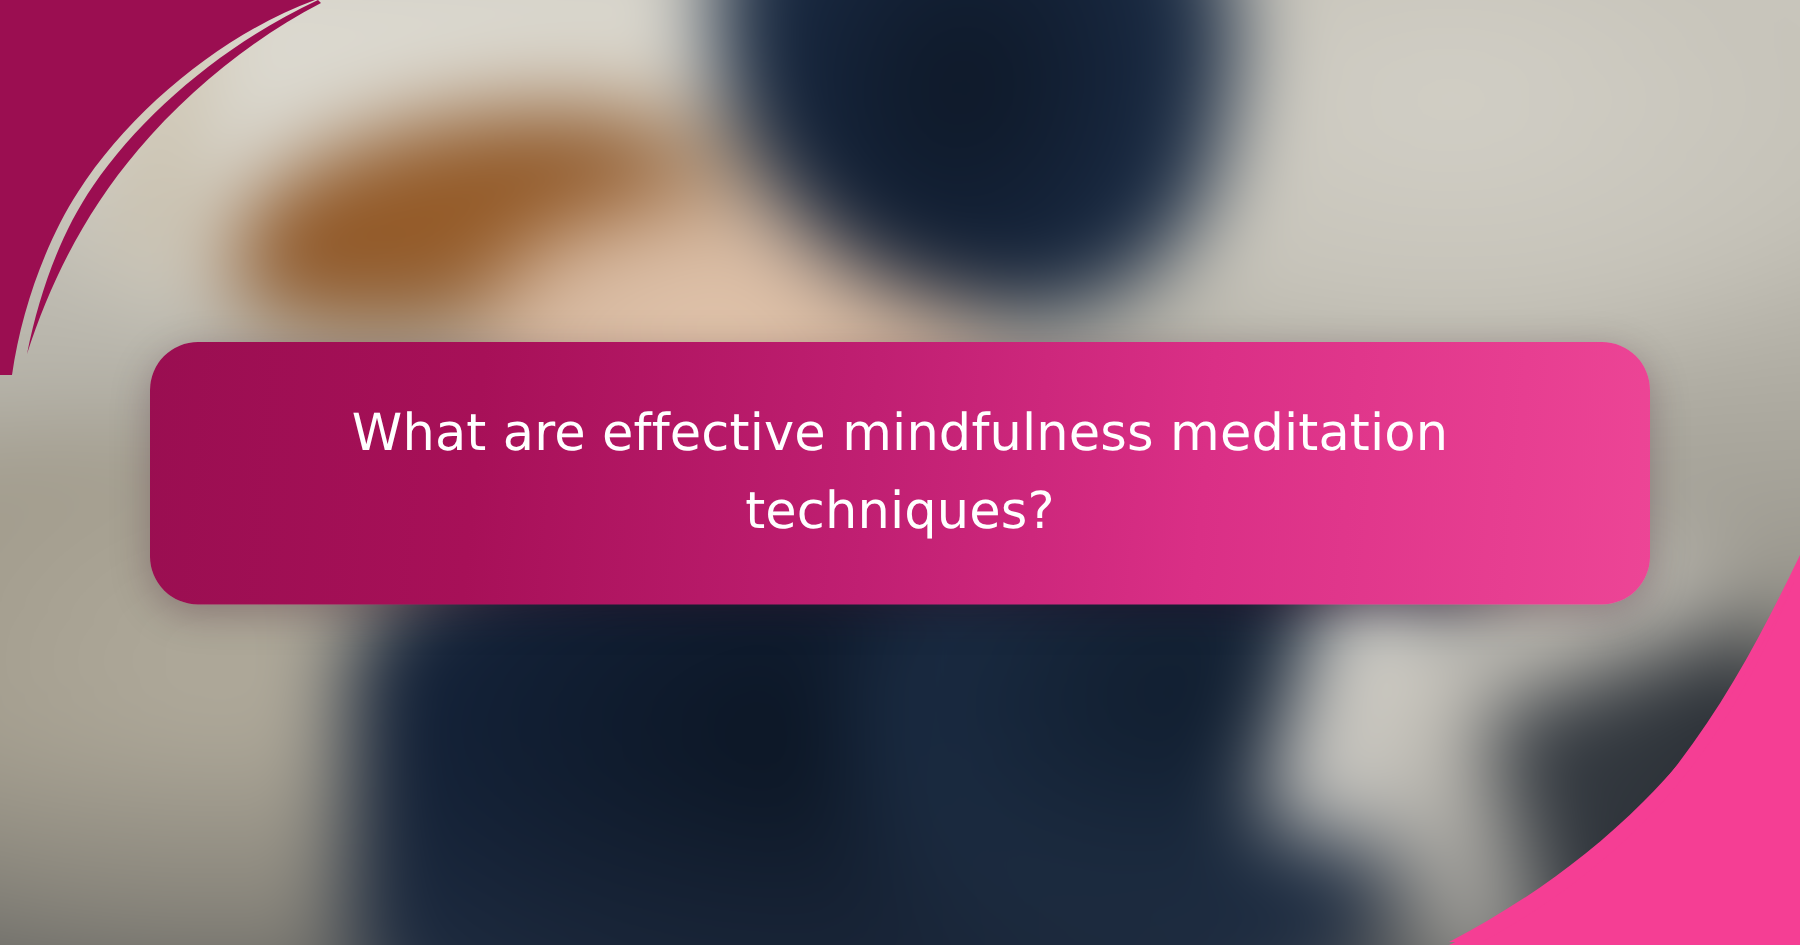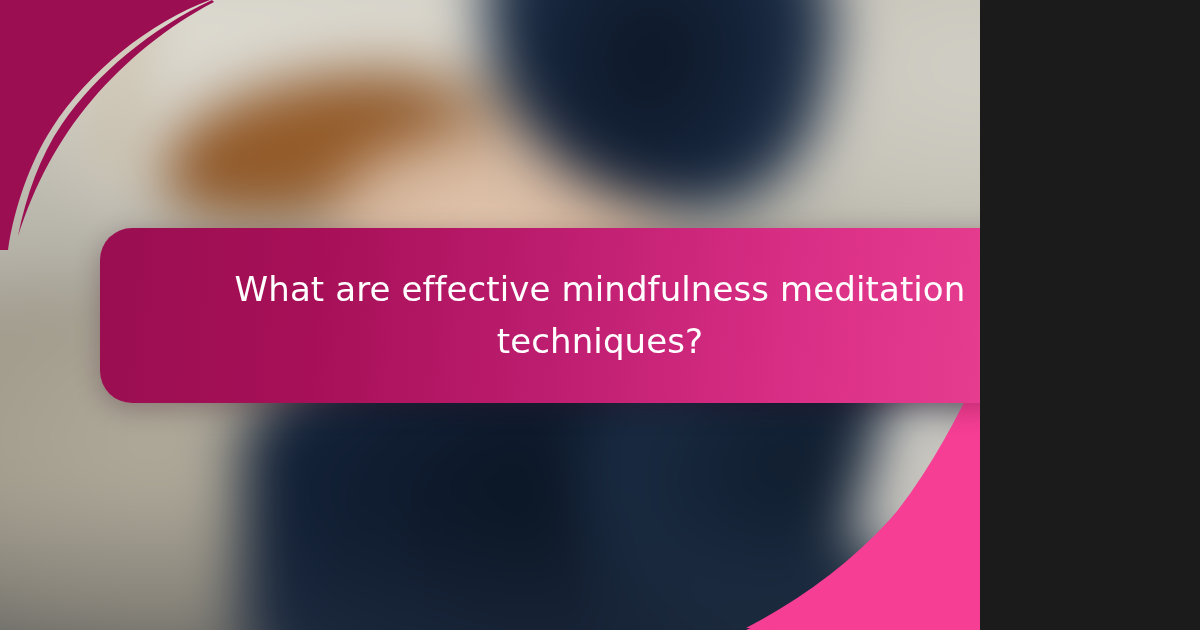--- a/index.html
+++ b/index.html
@@ -7,21 +7,21 @@
     margin: 0;
     padding: 0;
     background: #1b1b1b;
   }
   body {
     font-family: "DejaVu Sans", "Liberation Sans", sans-serif;
   }
 
   .stage {
     position: relative;
-    width: 980px;
+    width: 1200px;
     height: 630px;
     overflow: hidden;
     background: #a16207;
   }
 
   
   .photo {
     position: absolute;
     inset: -40px;
     overflow: hidden;

